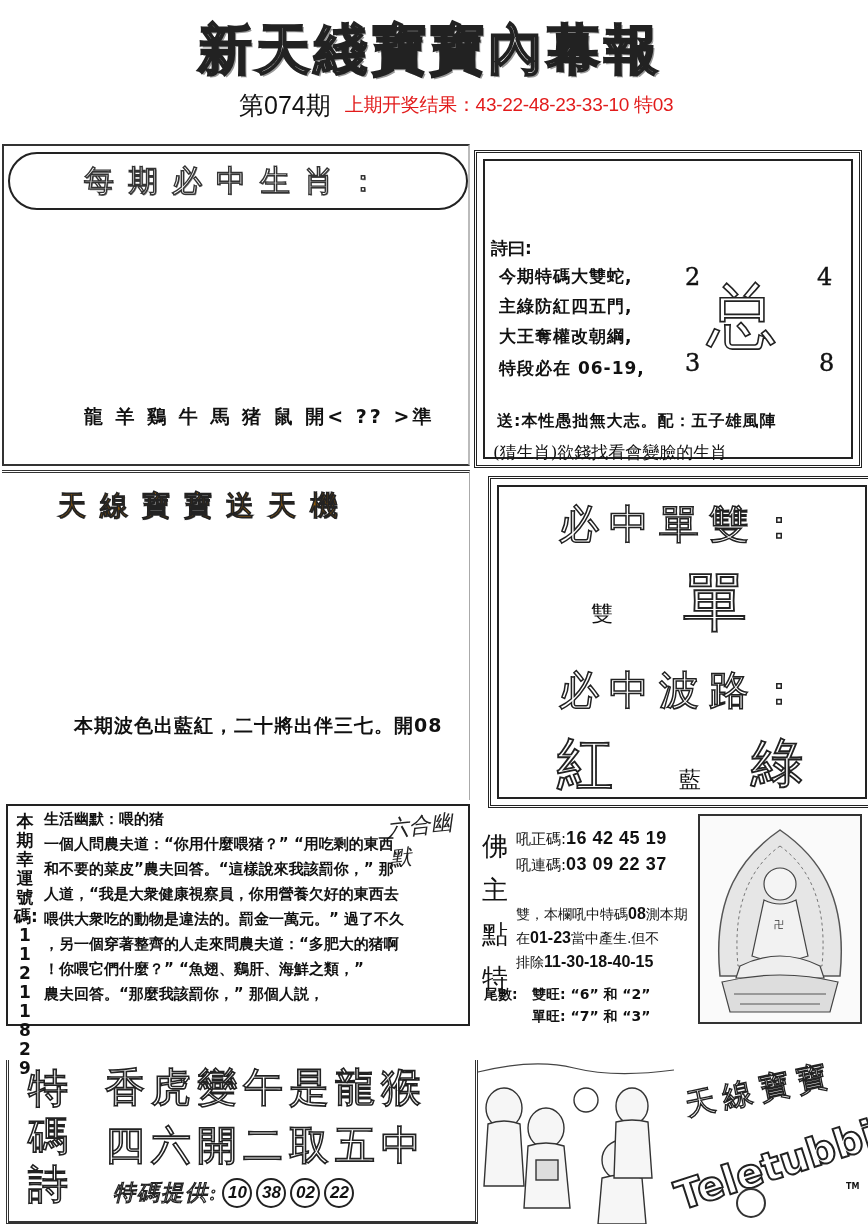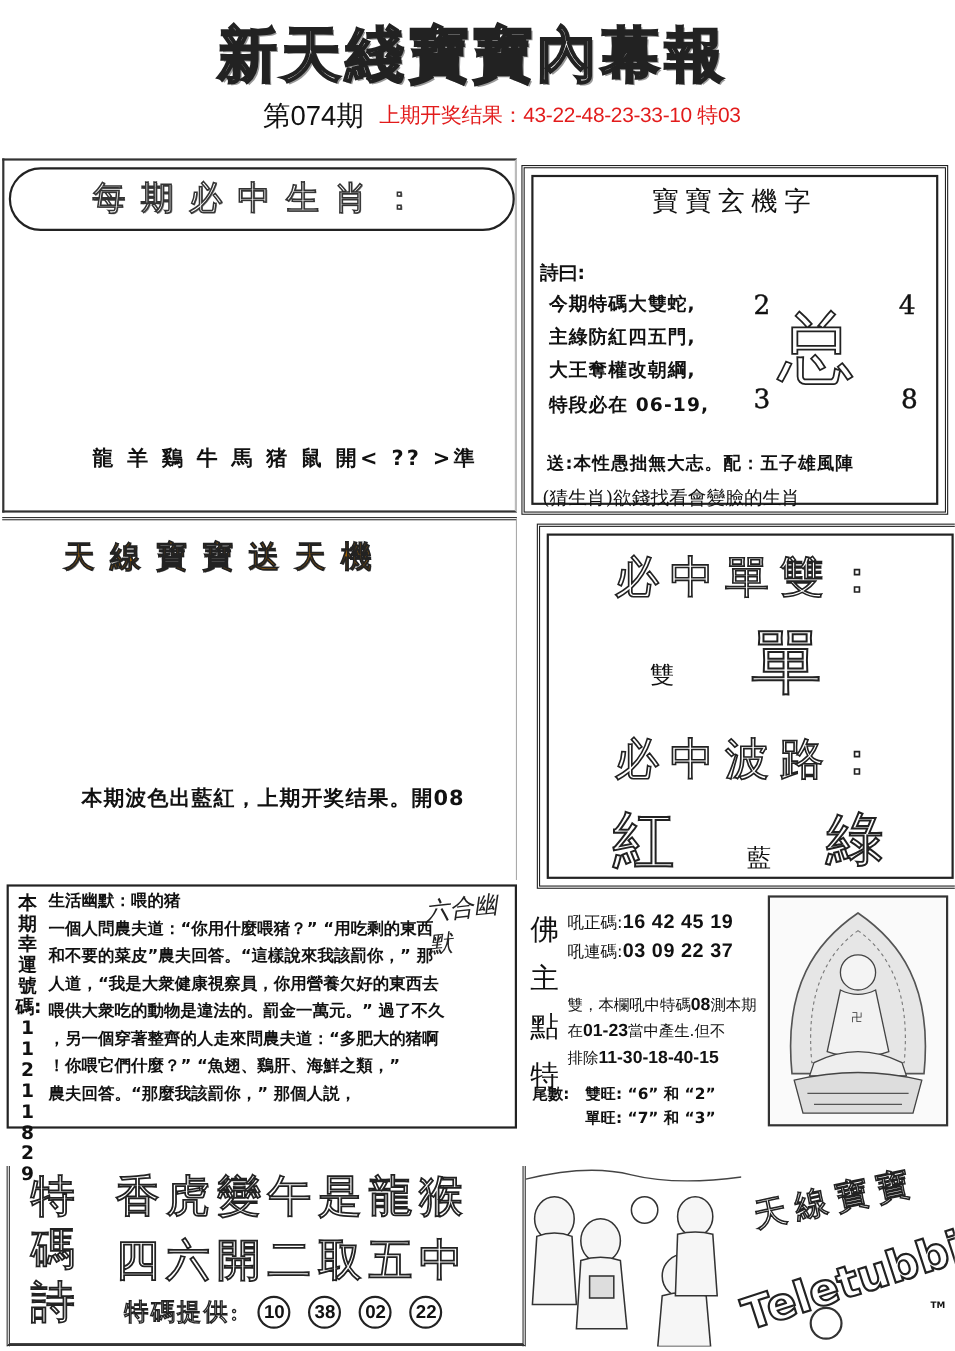--- a/index.html
+++ b/index.html
@@ -70,21 +70,21 @@
   .p6-note b { font-family: "Liberation Sans", sans-serif; font-weight: bold; font-size: 16px; }
   .tail-row { font-size: 14px; font-weight: bold; white-space: nowrap; }
 
   
   .p7 { left: 698px; top: 814px; width: 164px; height: 210px; border: 2px solid #333; background: #fafafa; }
 
   
   .p8 { left: 6px; top: 1060px; width: 472px; height: 164px; border-left: 3px double #333; border-right: 3px double #333; border-bottom: 3px solid #333; }
   .tm-vert { left: 14px; top: 4px; width: 50px; font-family: "DejaVu Serif", serif; font-size: 40px; line-height: 48px; text-align: center; color: #fff; -webkit-text-stroke: 1.6px #222; }
   .poem-big { left: 96px; font-family: "DejaVu Serif", serif; font-size: 40px; letter-spacing: 6px; color: #fff; -webkit-text-stroke: 1.6px #222; white-space: nowrap; }
-  .provide { left: 104px; top: 118px; display: flex; align-items: center; gap: 16px; }
+  .provide { left: 104px; top: 118px; display: flex; align-items: center; gap: 4px; font-style: italic; }
   .provide-label { font-family: "DejaVu Serif", serif; font-size: 22px; color: #fff; -webkit-text-stroke: 1.2px #222; letter-spacing: 2px; }
   .ball { width: 30px; height: 30px; border: 2px solid #222; border-radius: 50%; font-family: "Liberation Sans", sans-serif; font-size: 17px; font-weight: bold; display: flex; align-items: center; justify-content: center; }
 
   
   .p9 { left: 474px; top: 1048px; width: 390px; height: 176px; }
   .tt-cn { left: 210px; top: 22px; font-family: "DejaVu Serif", serif; font-size: 30px; letter-spacing: 8px; color: #fff; -webkit-text-stroke: 1.4px #222; transform: rotate(-12deg); }
   .tt-en { left: 196px; top: 86px; font-family: "DejaVu Sans", sans-serif; font-size: 40px; font-weight: bold; color: #fff; -webkit-text-stroke: 2px #222; transform: rotate(-18deg); }
   .tt-tm { left: 372px; top: 134px; font-size: 8px; font-weight: bold; }
   .tt-ball { left: 262px; top: 140px; width: 30px; height: 30px; border: 2px solid #333; border-radius: 50%; }
 </style>
@@ -99,39 +99,38 @@
 
 <div class="abs p1">
   <div class="abs p1-pill">
     <div class="abs p1-title">每期必中生肖：</div>
   </div>
   <div class="abs p1-line">龍 羊 鷄 牛 馬 猪 鼠 開&lt; ?? &gt;準</div>
 </div>
 
 <div class="abs p2">
   <div class="abs p2-inner">
-    <div class="abs p2-title">寶寶玄機字</div>
     <div class="abs poem-label">詩曰:</div>
     <div class="abs poem-line" style="top:104px">今期特碼大雙蛇,</div>
     <div class="abs poem-line" style="top:134px">主綠防紅四五門,</div>
     <div class="abs poem-line" style="top:164px">大王奪權改朝綱,</div>
     <div class="abs poem-line" style="top:196px">特段必在 06-19,</div>
     <div class="abs corner-num" style="left:200px; top:102px">2</div>
     <div class="abs corner-num" style="left:332px; top:102px">4</div>
     <div class="abs corner-num" style="left:200px; top:188px">3</div>
     <div class="abs corner-num" style="left:334px; top:188px">8</div>
     <div class="abs big-char">总</div>
     <div class="abs p2-send">送:本性愚拙無大志。配：五子雄風陣</div>
     <div class="abs p2-guess">(猜生肖)欲錢找看會變臉的生肖</div>
   </div>
 </div>
 
 <div class="abs p3">
   <div class="abs p3-title">天線寶寶送天機</div>
-  <div class="abs p3-line">本期波色出藍紅，上期开奖结果。開08</div>
+  <div class="abs p3-line">本期波色出藍紅，二十將出伴三七。開08</div>
 </div>
 
 <div class="abs p4">
   <div class="abs p4-inner">
     <div class="abs outline-head" style="left:60px; top:10px">必中單雙：</div>
     <div class="abs small-char" style="left:92px; top:112px">雙</div>
     <div class="abs big-outline" style="left:184px; top:72px; font-size:64px">單</div>
     <div class="abs outline-head" style="left:60px; top:176px">必中波路：</div>
     <div class="abs big-outline" style="left:58px; top:240px; font-size:56px">紅</div>
     <div class="abs small-char" style="left:180px; top:278px">藍</div>

